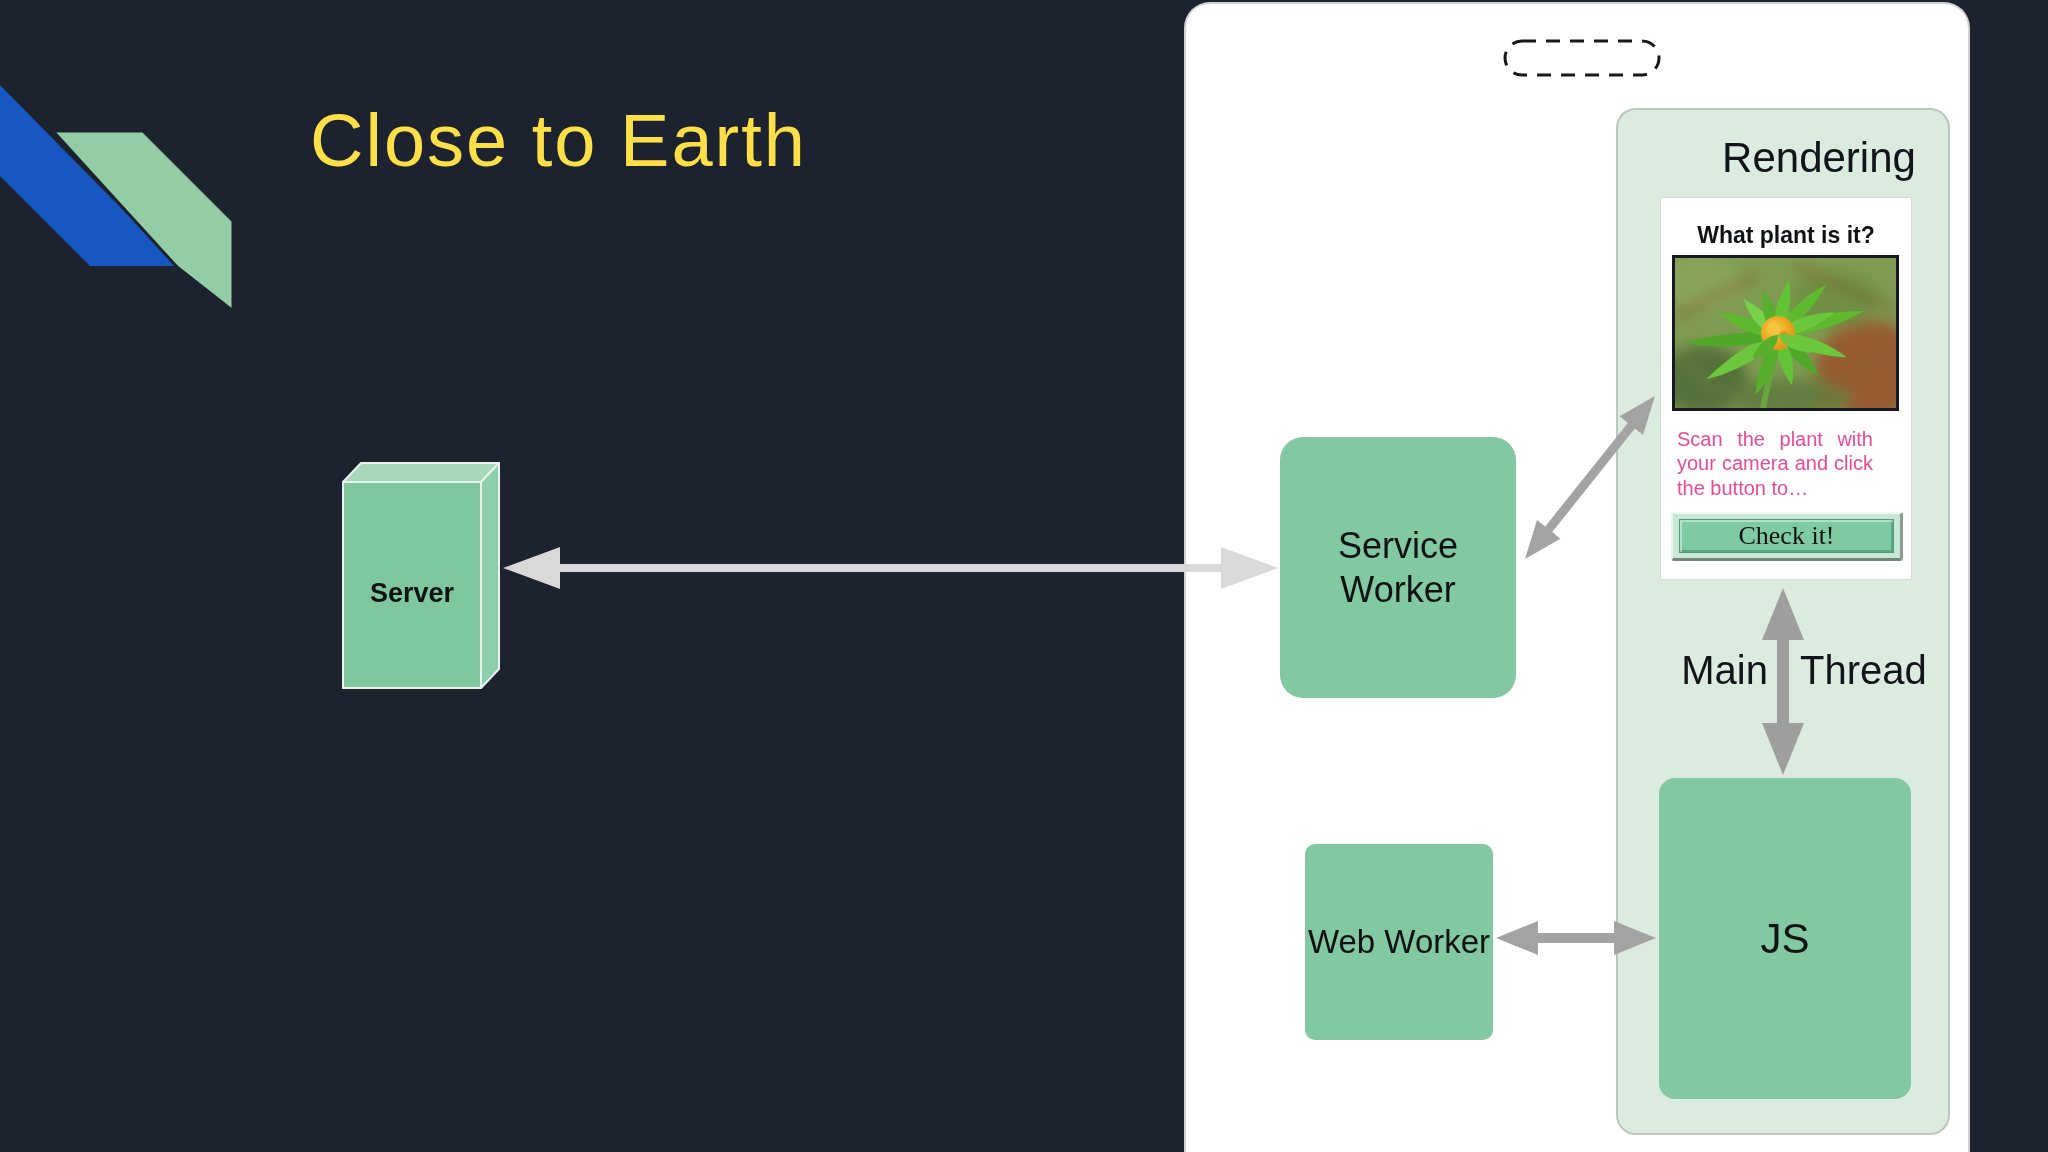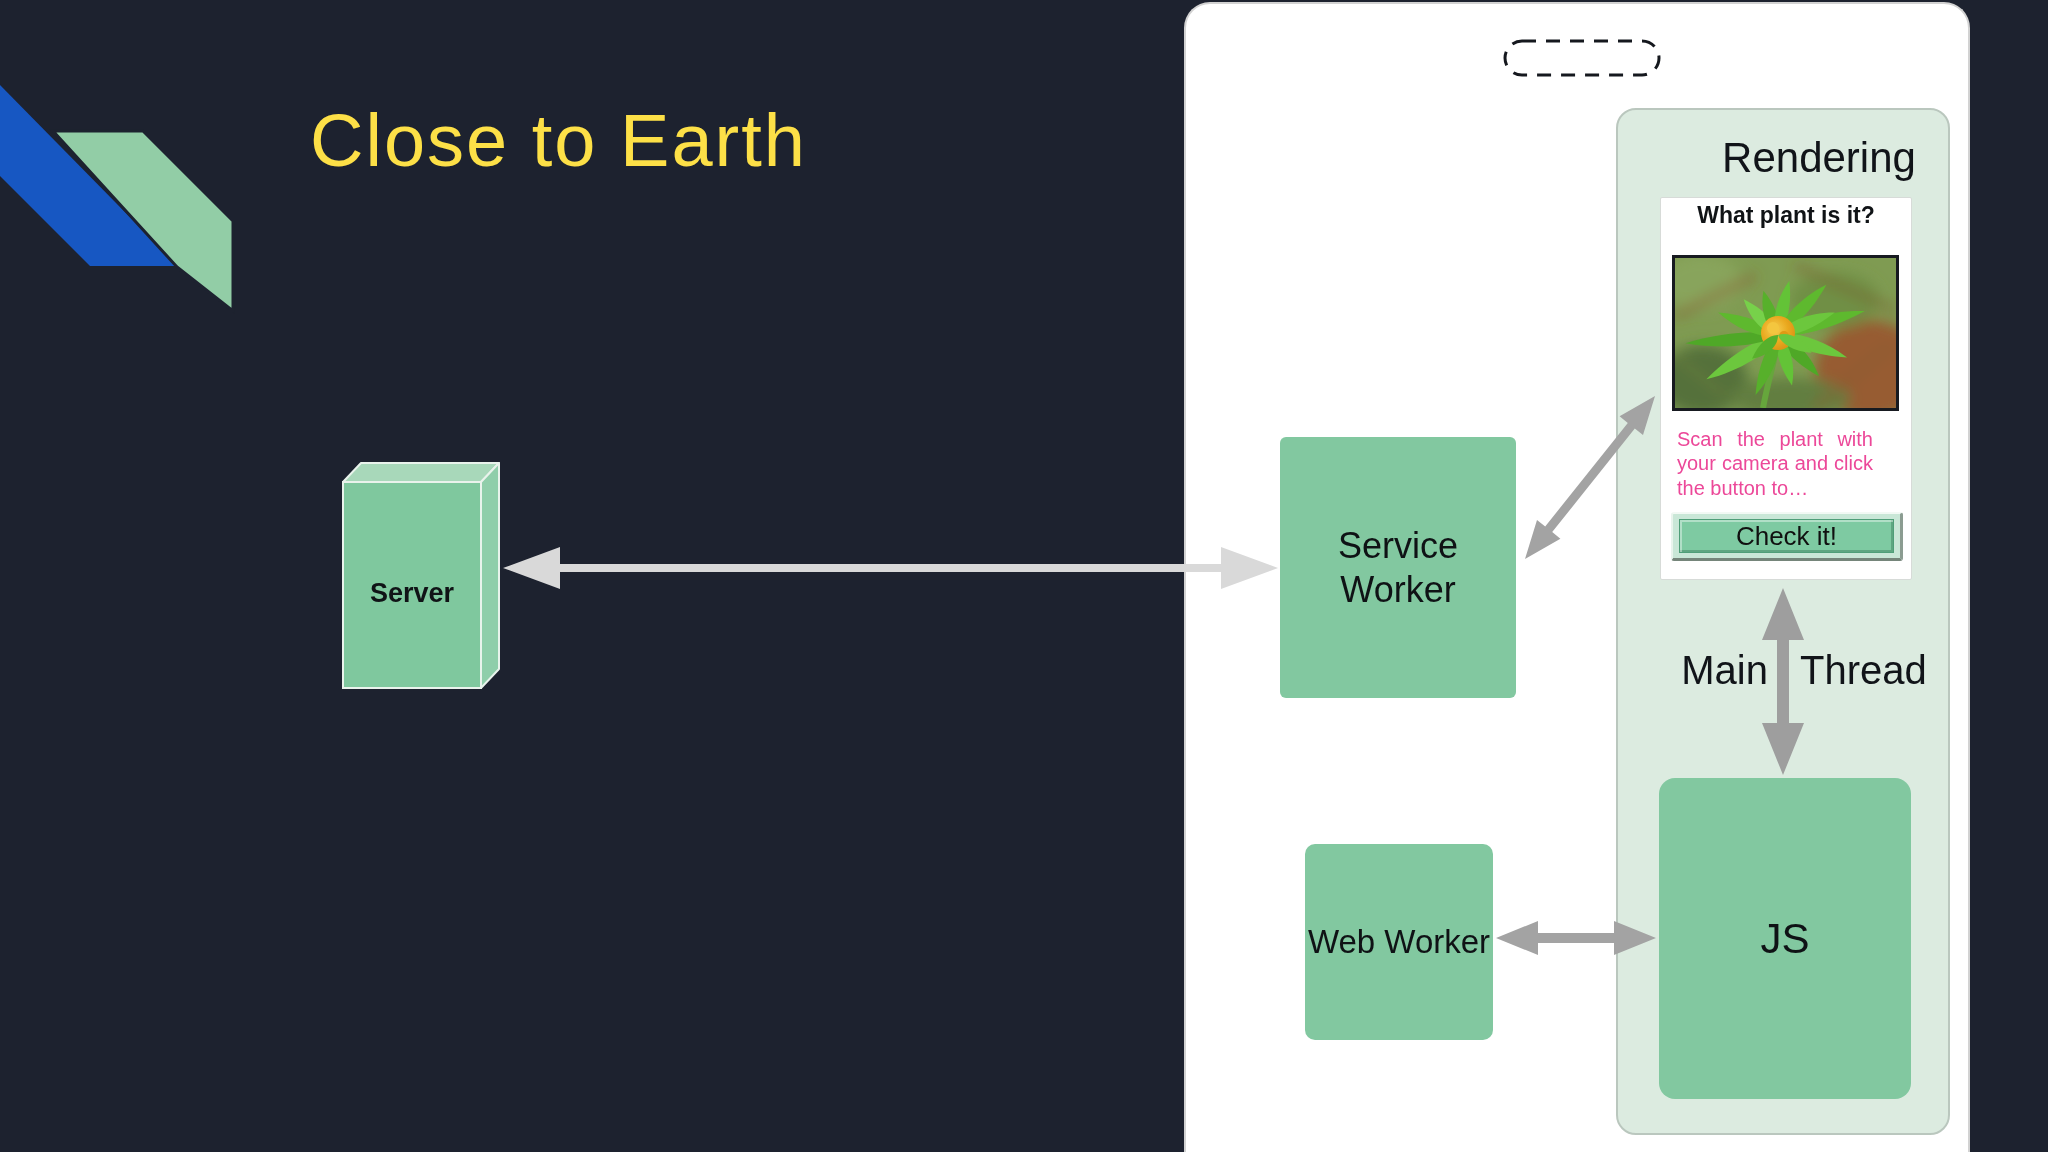--- a/index.html
+++ b/index.html
@@ -33,21 +33,21 @@
   .panel-title{
     left:1616px;top:134px;width:334px;text-align:center;font-size:42px;
     color:#111419;z-index:3;margin-left:36px;
   }
   
   .card{
     left:1660px;top:197px;width:252px;height:383px;background:#ffffff;
     border:1px solid #d7dbd8;border-radius:2px;box-sizing:border-box;z-index:3;
   }
   .card-heading{
-    left:0;top:4px;width:100%;text-align:center;font-size:23px;font-weight:bold;color:#101316;
+    left:0;top:24px;width:100%;text-align:center;font-size:23px;font-weight:bold;color:#101316;
   }
   .plant-frame{
     left:11px;top:57px;width:227px;height:156px;border:3px solid #171a20;
     box-sizing:border-box;background:#7f9b52;
   }
   .plant-frame svg{display:block;width:100%;height:100%;}
   .card-body{
     left:16px;top:229px;width:196px;font-size:20px;line-height:1.22;
     text-align:justify;color:#ec4899;
   }
@@ -55,32 +55,32 @@
     left:10px;top:314px;width:232px;height:49px;background:#c9e7d7;
     border-top:2px solid #f2f9f4;border-left:2px solid #e9f4ed;
     border-right:3px solid #8b9c91;border-bottom:3px solid #75857a;
     border-radius:3px;padding:5px 6px;box-sizing:border-box;
   }
   .btn{
     width:100%;height:100%;background:#7ecaa2;border:1px solid #4f9e78;
     box-shadow:inset 2px 2px 0 rgba(255,255,255,.4), inset -2px -2px 0 rgba(0,60,30,.25);
     display:flex;align-items:center;justify-content:center;
     font-size:26px;color:#101010;box-sizing:border-box;
-    font-family:Liberation Sans, sans-serif;
+    font-family:Liberation Serif, serif;
   }
   
   .thread-left{left:1620px;top:648px;width:148px;text-align:right;font-size:40px;color:#111419;z-index:3;}
   .thread-right{left:1800px;top:648px;font-size:40px;color:#111419;z-index:3;}
   
   .gbox{
     background:#82c8a0;display:flex;align-items:center;justify-content:center;
     text-align:center;color:#0f1215;z-index:3;line-height:1.22;
   }
   .js-box{left:1659px;top:778px;width:252px;height:321px;border-radius:16px;font-size:42px;}
-  .sw-box{left:1280px;top:437px;width:236px;height:261px;border-radius:6px;font-size:36px;}
+  .sw-box{left:1280px;top:437px;width:236px;height:261px;border-radius:23px;font-size:36px;}
   .ww-box{left:1305px;top:844px;width:188px;height:196px;border-radius:10px;font-size:33px;}
   
   .arrows{left:0;top:0;width:2048px;height:1152px;z-index:4;pointer-events:none;}
 </style>
 </head>
 <body>
 
 <div class="slide">
 
   <svg class="abs deco" viewBox="0 0 240 300">

